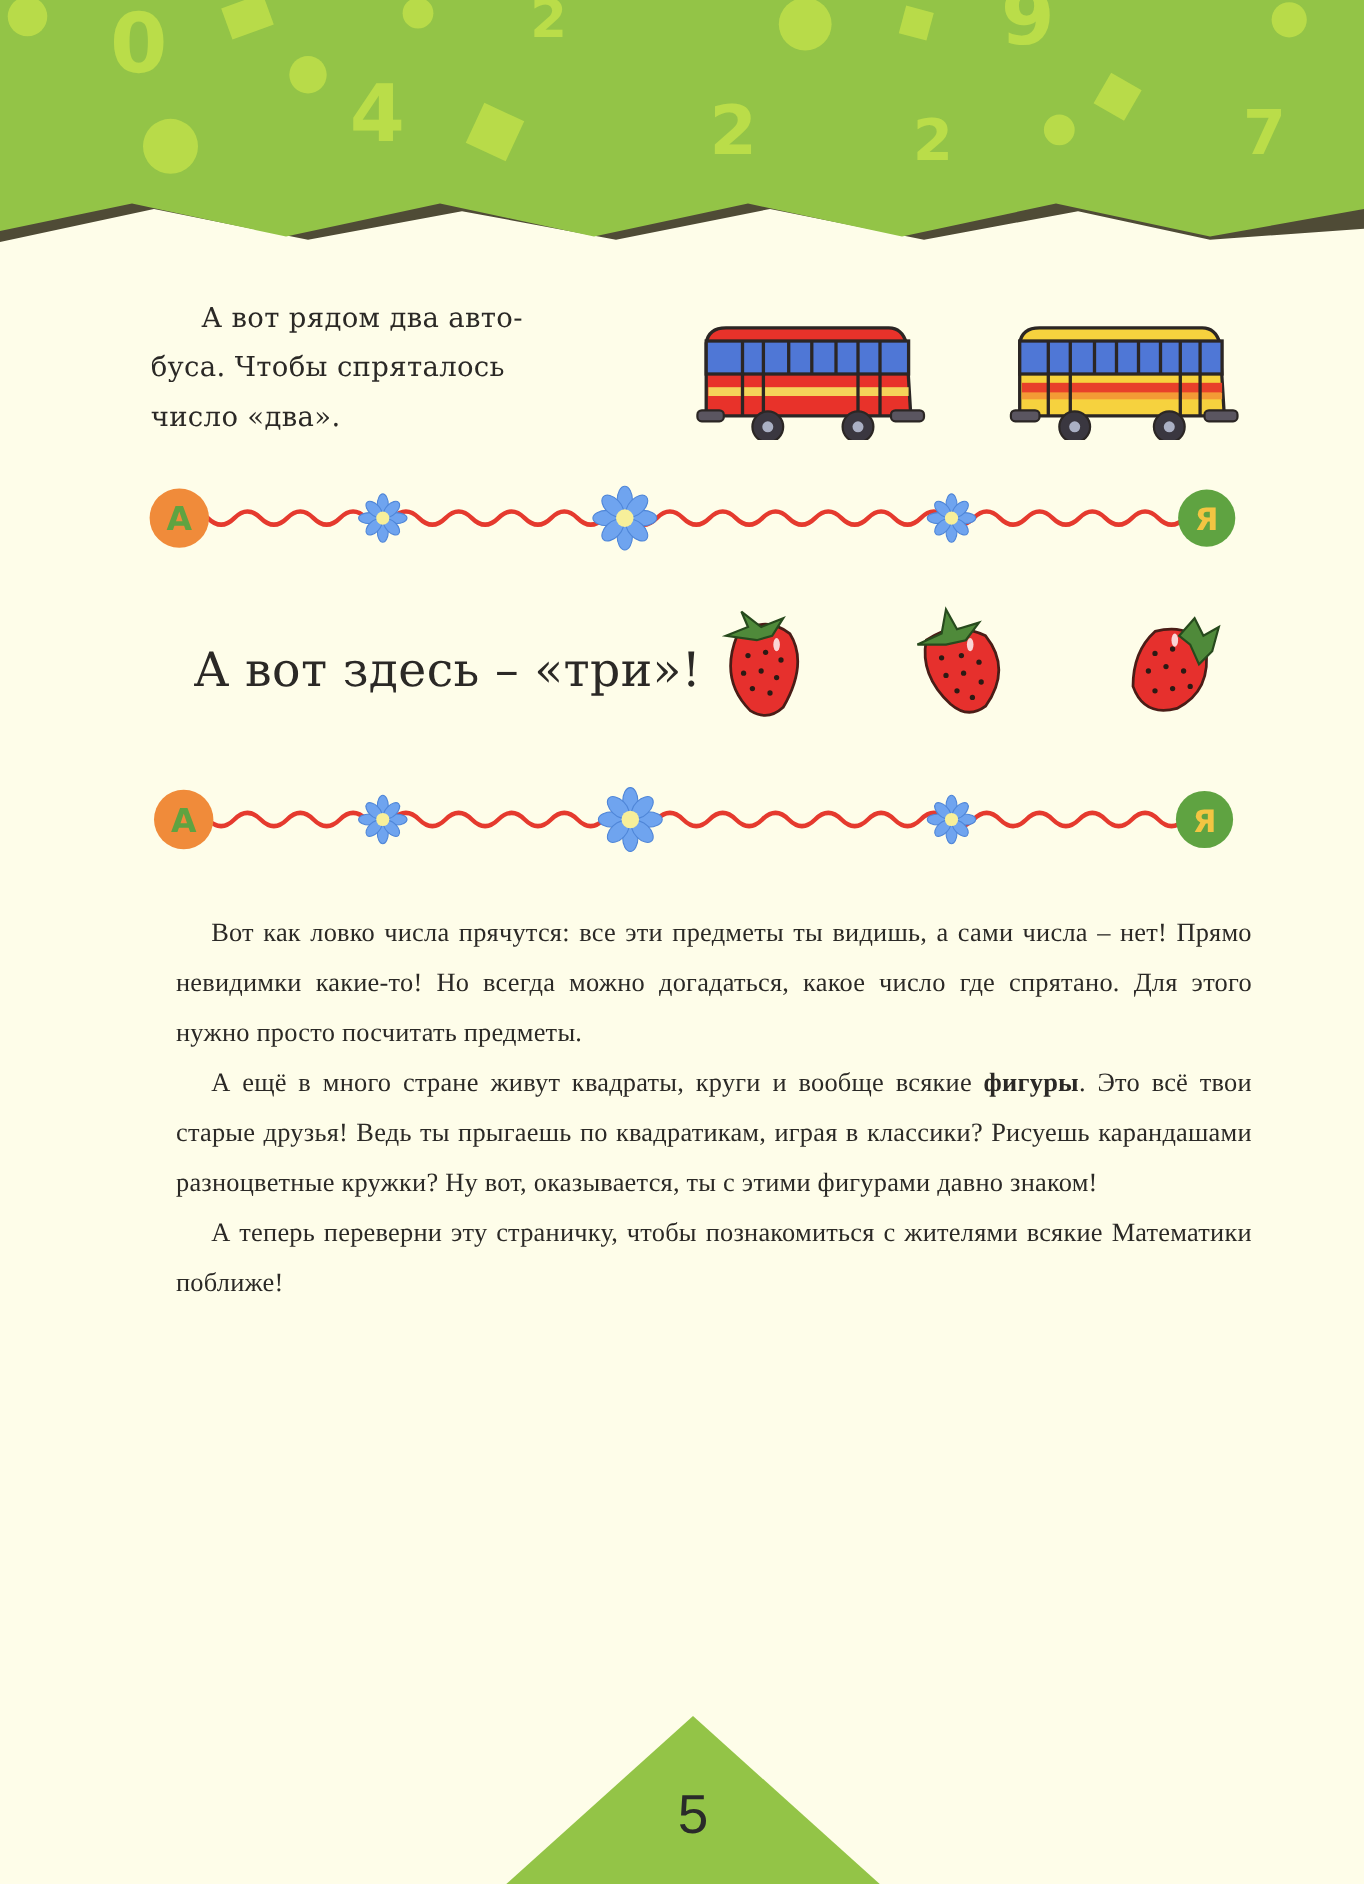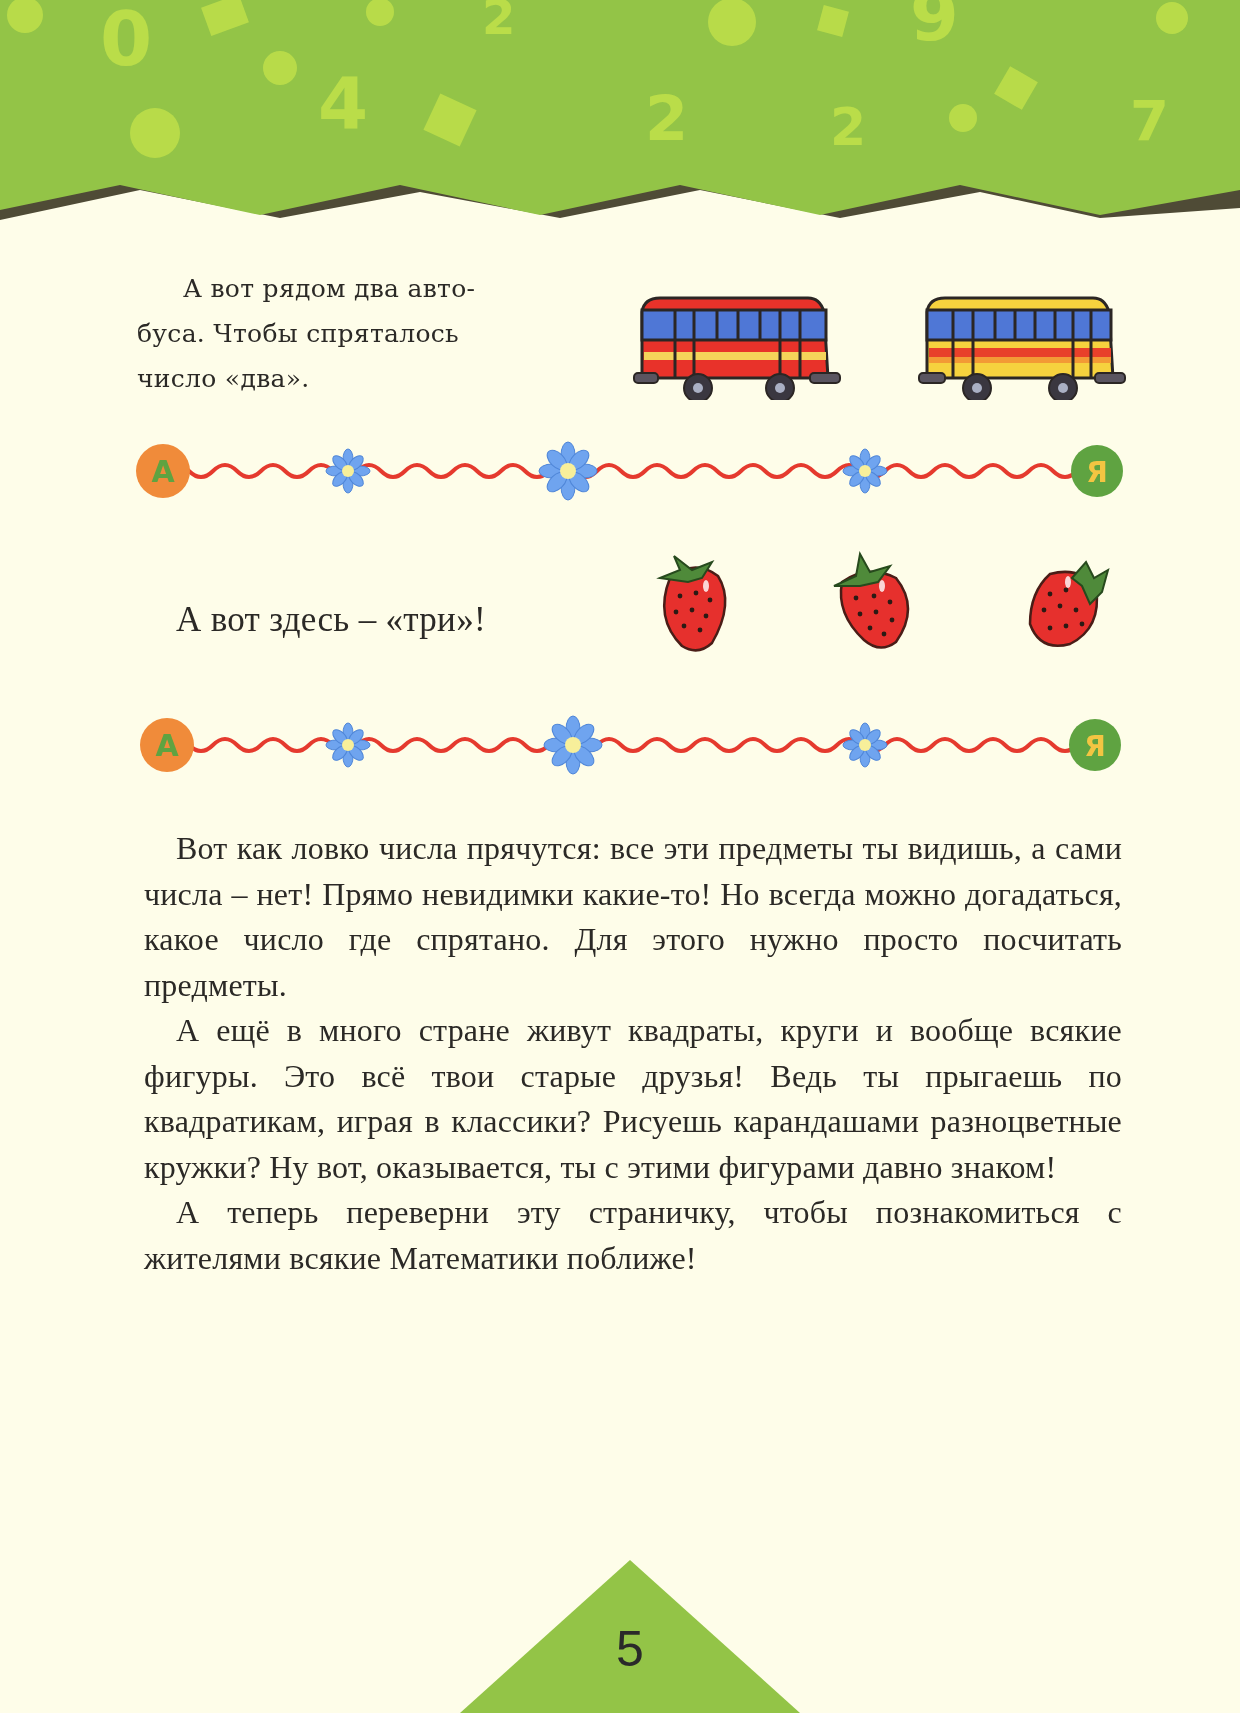--- a/index.html
+++ b/index.html
@@ -18,32 +18,32 @@
     font-size:25px; line-height:45px; letter-spacing:0.3px;
   }
   .intro-text .indent { padding-left:46px; }
   .buses { position:absolute; left:630px; top:290px; width:520px; height:110px; }
   .bus { position:absolute; top:0; }
 
   .divider { position:absolute; left:135px; width:1000px; height:70px; }
   .divider svg { display:block; }
 
   .three-text {
-    position:absolute; left:176px; top:600px; font-size:35px; letter-spacing:0.3px;font-family:Liberation Serif, serif;
+    position:absolute; left:176px; top:585px; font-size:43px; letter-spacing:0.3px;
   }
   .berries { position:absolute; left:640px; top:548px; width:480px; height:110px; }
   .berry { position:absolute; top:0; }
 
   .body-text {
-    position:absolute; left:144px; top:826px; width:978px;
+    position:absolute; left:160px; top:826px; width:978px;
     font-family:"Liberation Serif", "DejaVu Serif", serif;
-    font-size:32px; line-height:45.5px; text-align:justify; letter-spacing:0.2px;
+    font-size:24px; line-height:45.5px; text-align:justify; letter-spacing:0.2px;
   }
   .body-text p { margin:0; text-indent:32px; }
-  .body-text b { font-weight:normal; }
+  .body-text b { font-weight:bold; }
 
   .page-tri { position:absolute; left:460px; top:1560px; width:340px; height:153px; }
   .page-num {
     position:absolute; left:0; top:60px; width:340px; text-align:center;
     font-family:"Liberation Sans", "DejaVu Sans", sans-serif;
     font-size:50px; font-weight:normal; color:#2a2a2a;
   }
 </style>
 </head>
 <body>

